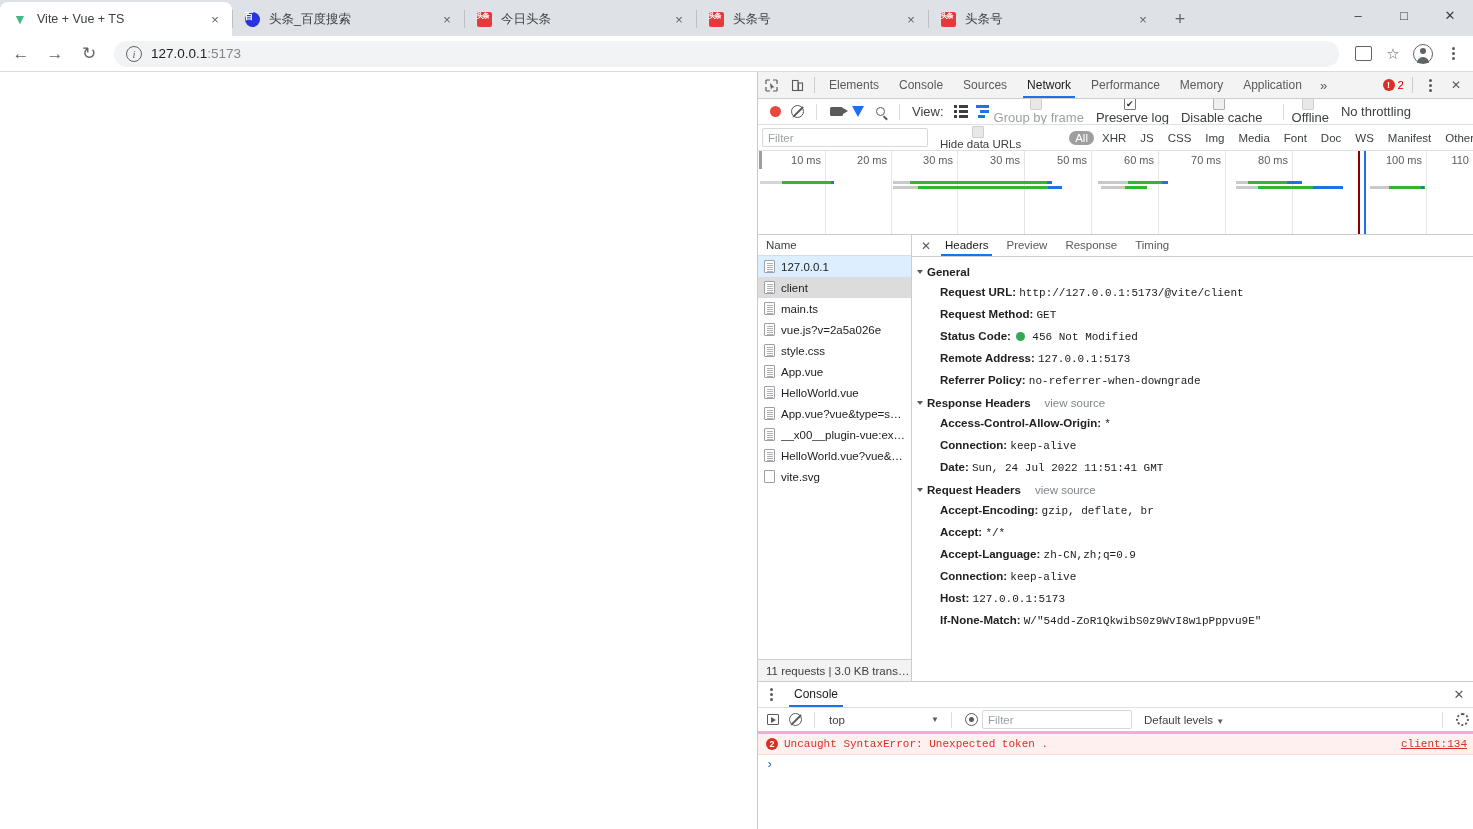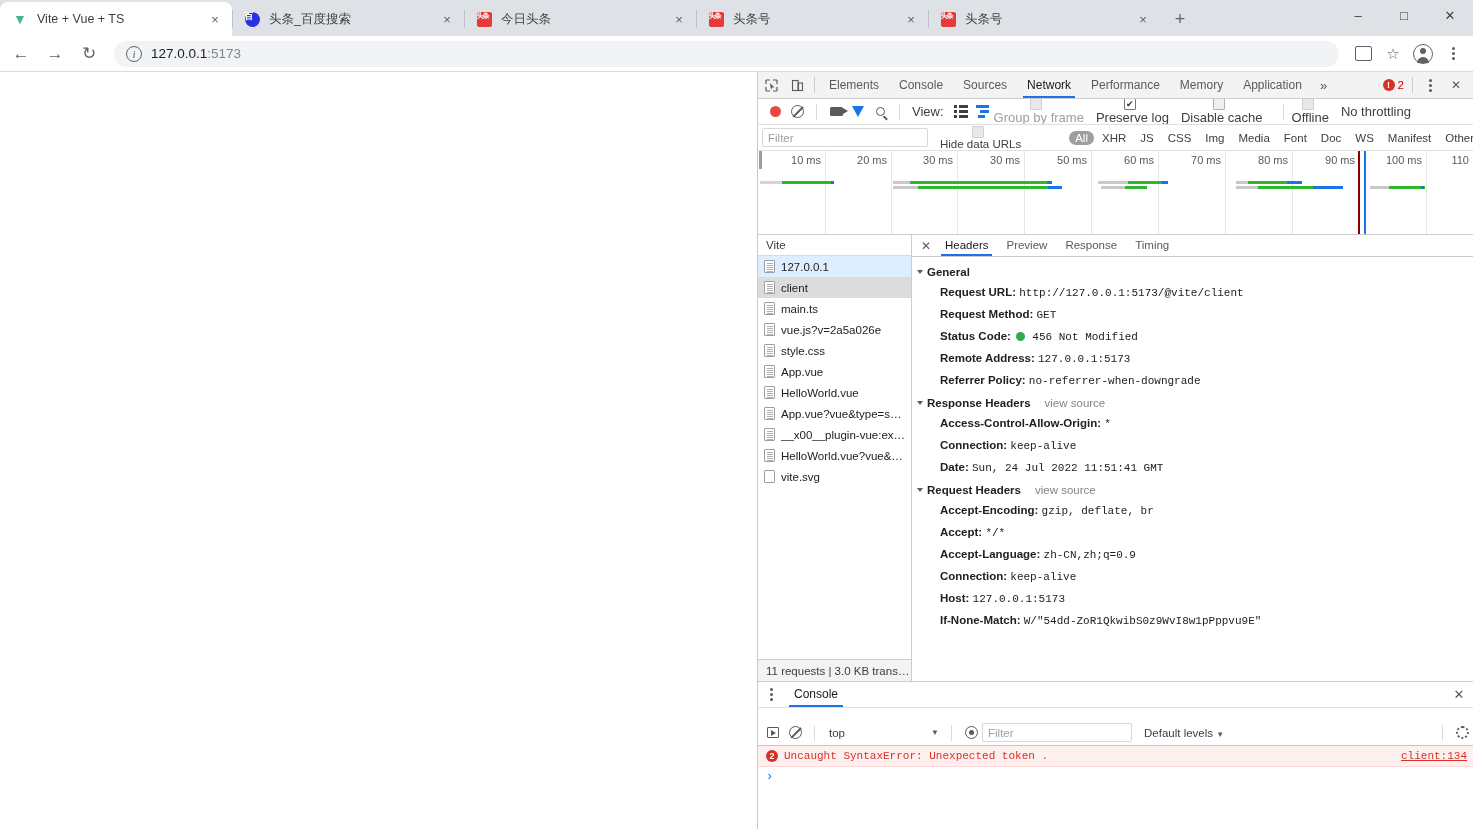--- a/index.html
+++ b/index.html
@@ -389,22 +389,22 @@
   .drawer-tab.active::after {
     content: ""; position: absolute; left: 5px; right: 5px; bottom: 0;
     height: 2px; background: #1a73e8;
   }
   .drawer-close {
     position: absolute; right: 4px; color: #5a5a5a; font-size: 13px;
     width: 20px; text-align: center;
   }
   .console-toolbar {
     height: 26px; flex: 0 0 26px; display: flex; align-items: center;
-    border-bottom: 1px solid #f9a8d4; padding-left: 4px;
-    font-size: 11.5px; color: #3c4043; overflow: hidden; white-space: nowrap; margin-top: 12px;
+    border-bottom: 3px solid #f9a8d4; padding-left: 4px;
+    font-size: 11.5px; color: #3c4043; overflow: hidden; white-space: nowrap;
   }
   .exec-ico {
     width: 12px; height: 11px; border: 1.3px solid #5a5a5a; border-radius: 1px;
     display: flex; align-items: center; justify-content: center;
   }
   .exec-ico::after {
     content: ""; border-left: 5px solid #5a5a5a;
     border-top: 3.5px solid transparent; border-bottom: 3.5px solid transparent;
   }
   .ctx-select {
@@ -668,23 +668,20 @@
       </div>
     <div class="ov-tick" style="left:334px;width:67px;">
         <span>60 ms</span>
       </div>
     <div class="ov-tick" style="left:401px;width:67px;">
         <span>70 ms</span>
       </div>
     <div class="ov-tick" style="left:468px;width:67px;">
         <span>80 ms</span>
       </div>
-    <div class="ov-tick" style="left:535px;width:67px;">
-        <span>90 ms</span>
-      </div>
     <div class="ov-tick" style="left:602px;width:67px;">
         <span>100 ms</span>
       </div>
     <div class="ov-tick" style="left:669px;width:47px;">
         <span>110</span>
       </div>
 
     <div class="ov-bar" style="left:2px;top:30px;width:22px;background:#d5d5d5;"></div>
     <div class="ov-bar" style="left:24px;top:30px;width:51px;background:#2eb82e;"></div>
     <div class="ov-bar" style="left:73px;top:30px;width:3px;background:#1a73e8;"></div>
@@ -717,21 +714,21 @@
     <div class="ov-bar" style="left:663px;top:35px;width:3px;background:#1a73e8;"></div>
 
     <div class="ov-redline" style="left:600px;"></div>
     <div class="ov-blueline" style="left:606px;"></div>
   </div>
 
   <div class="net-body">
 
     <div class="req-list">
       <div class="req-header">
-        <span>Vite</span>
+        <span>Name</span>
       </div>
       <div class="req-rows">
         <div class="req-row highlight">
           <span class="doc-ico lines"></span>
           <span class="req-name">127.0.0.1</span>
         </div>
         <div class="req-row selected">
           <span class="doc-ico lines"></span>
           <span class="req-name">client</span>
         </div>

